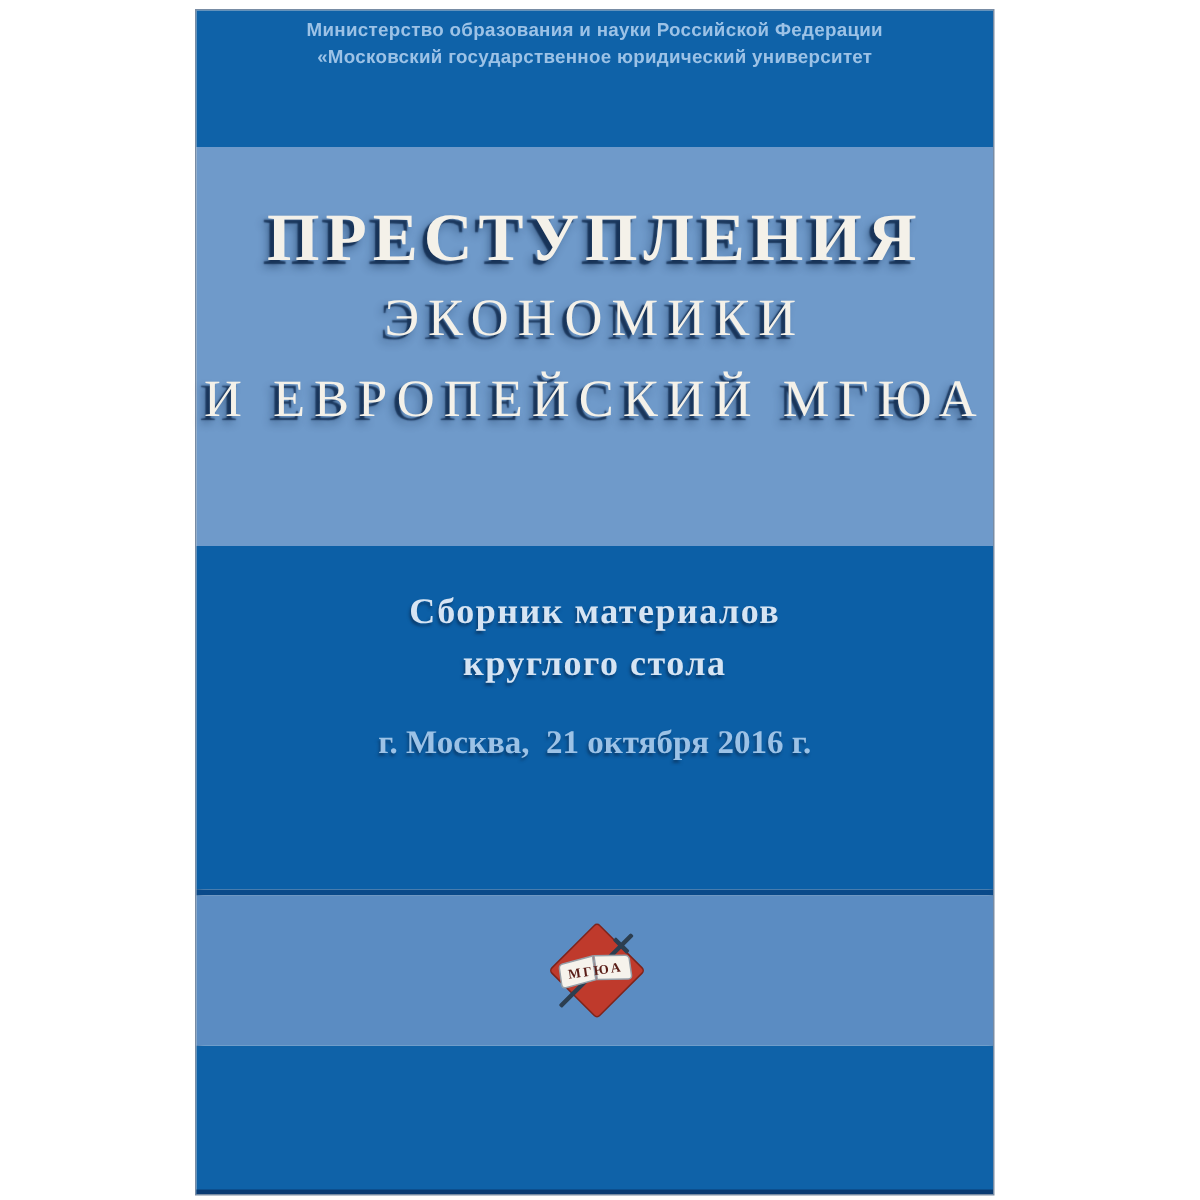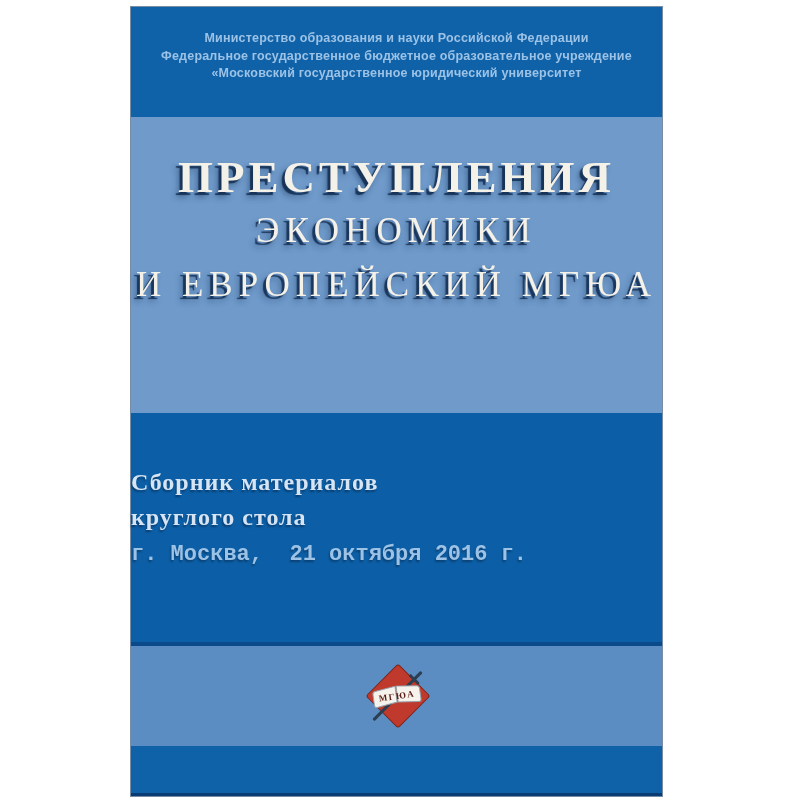--- a/index.html
+++ b/index.html
@@ -26,36 +26,36 @@
     display: flex;
     flex-direction: column;
     border: 1px solid rgba(10, 45, 90, 0.55);
     box-sizing: border-box;
     box-shadow: inset 3px 0 4px -1px rgba(8, 35, 70, 0.55),
                 inset 0 3px 4px -1px rgba(8, 35, 70, 0.45),
                 inset -2px 0 3px -1px rgba(8, 35, 70, 0.35);
   }
   
   .band-header {
-    height: 110px;
+    height: 91px;
     background: #0f62a8;
     box-sizing: border-box;
-    padding-top: 23px;
+    padding-top: 5px;
     text-align: center;
   }
   .hline {
     color: #9cc2e6;
     font-size: 12.5px;
     line-height: 17.5px;
     font-weight: bold;
     letter-spacing: 0.2px;
     white-space: nowrap;
   }
   .band-title {
-    height: 296px;
+    height: 266px;
     background: #6f9aca;
     box-sizing: border-box;
     padding-top: 33px;
     text-align: center;
     font-family: "Liberation Serif", "DejaVu Serif", serif;
   }
   .title-main, .title-sub {
     color: #f4f1e9;
     line-height: 54px;
     white-space: nowrap;
@@ -69,35 +69,36 @@
   }
   .title-sub {
     font-size: 35px;
     font-weight: 400;
     letter-spacing: 6px;
   }
   .band-subtitle {
     height: 229px;
     background: #0c5fa6;
     box-sizing: border-box;
-    padding-top: 52px;
+    padding-top: 27px;
+    text-align: center;
   }
   .sline {
     font-family: "Liberation Serif", "DejaVu Serif", serif;
     font-weight: 700;
     font-size: 24px;
     line-height: 35px;
     letter-spacing: 1px;
     color: #d6e4f3;
     text-shadow: -1px 2px 2px rgba(8, 35, 70, 0.55);
     white-space: nowrap;
   }
   .dateline {
-    margin-top: 5px;
-    font-family: Liberation Mono, monospace;
+    margin-top: 19px;
+    font-family: Liberation Serif, serif;
     font-weight: 700;
     font-size: 22px;
     line-height: 30px;
     color: #9cc2e6;
     text-shadow: -1px 2px 2px rgba(8, 35, 70, 0.5);
     white-space: pre;
   }
   .separator {
     height: 4px;
     background: #0a4a8a;
@@ -185,21 +186,20 @@
   }
 </style>
 </head>
 <body>
 
 <div class="stage">
   <div class="cover">
 
     <div class="band-header">
       <div class="hline">Министерство образования и науки Российской Федерации</div>
-      <div class="hline">Федеральное государственное бюджетное образовательное учреждение</div>
       <div class="hline">«Московский государственное юридический университет</div>
     </div>
 
     <div class="band-title">
       <div class="title-main">ПРЕСТУПЛЕНИЯ</div>
       <div class="title-sub">ЭКОНОМИКИ</div>
       <div class="title-sub">И ЕВРОПЕЙСКИЙ МГЮА</div>
     </div>
 
     <div class="band-subtitle">

